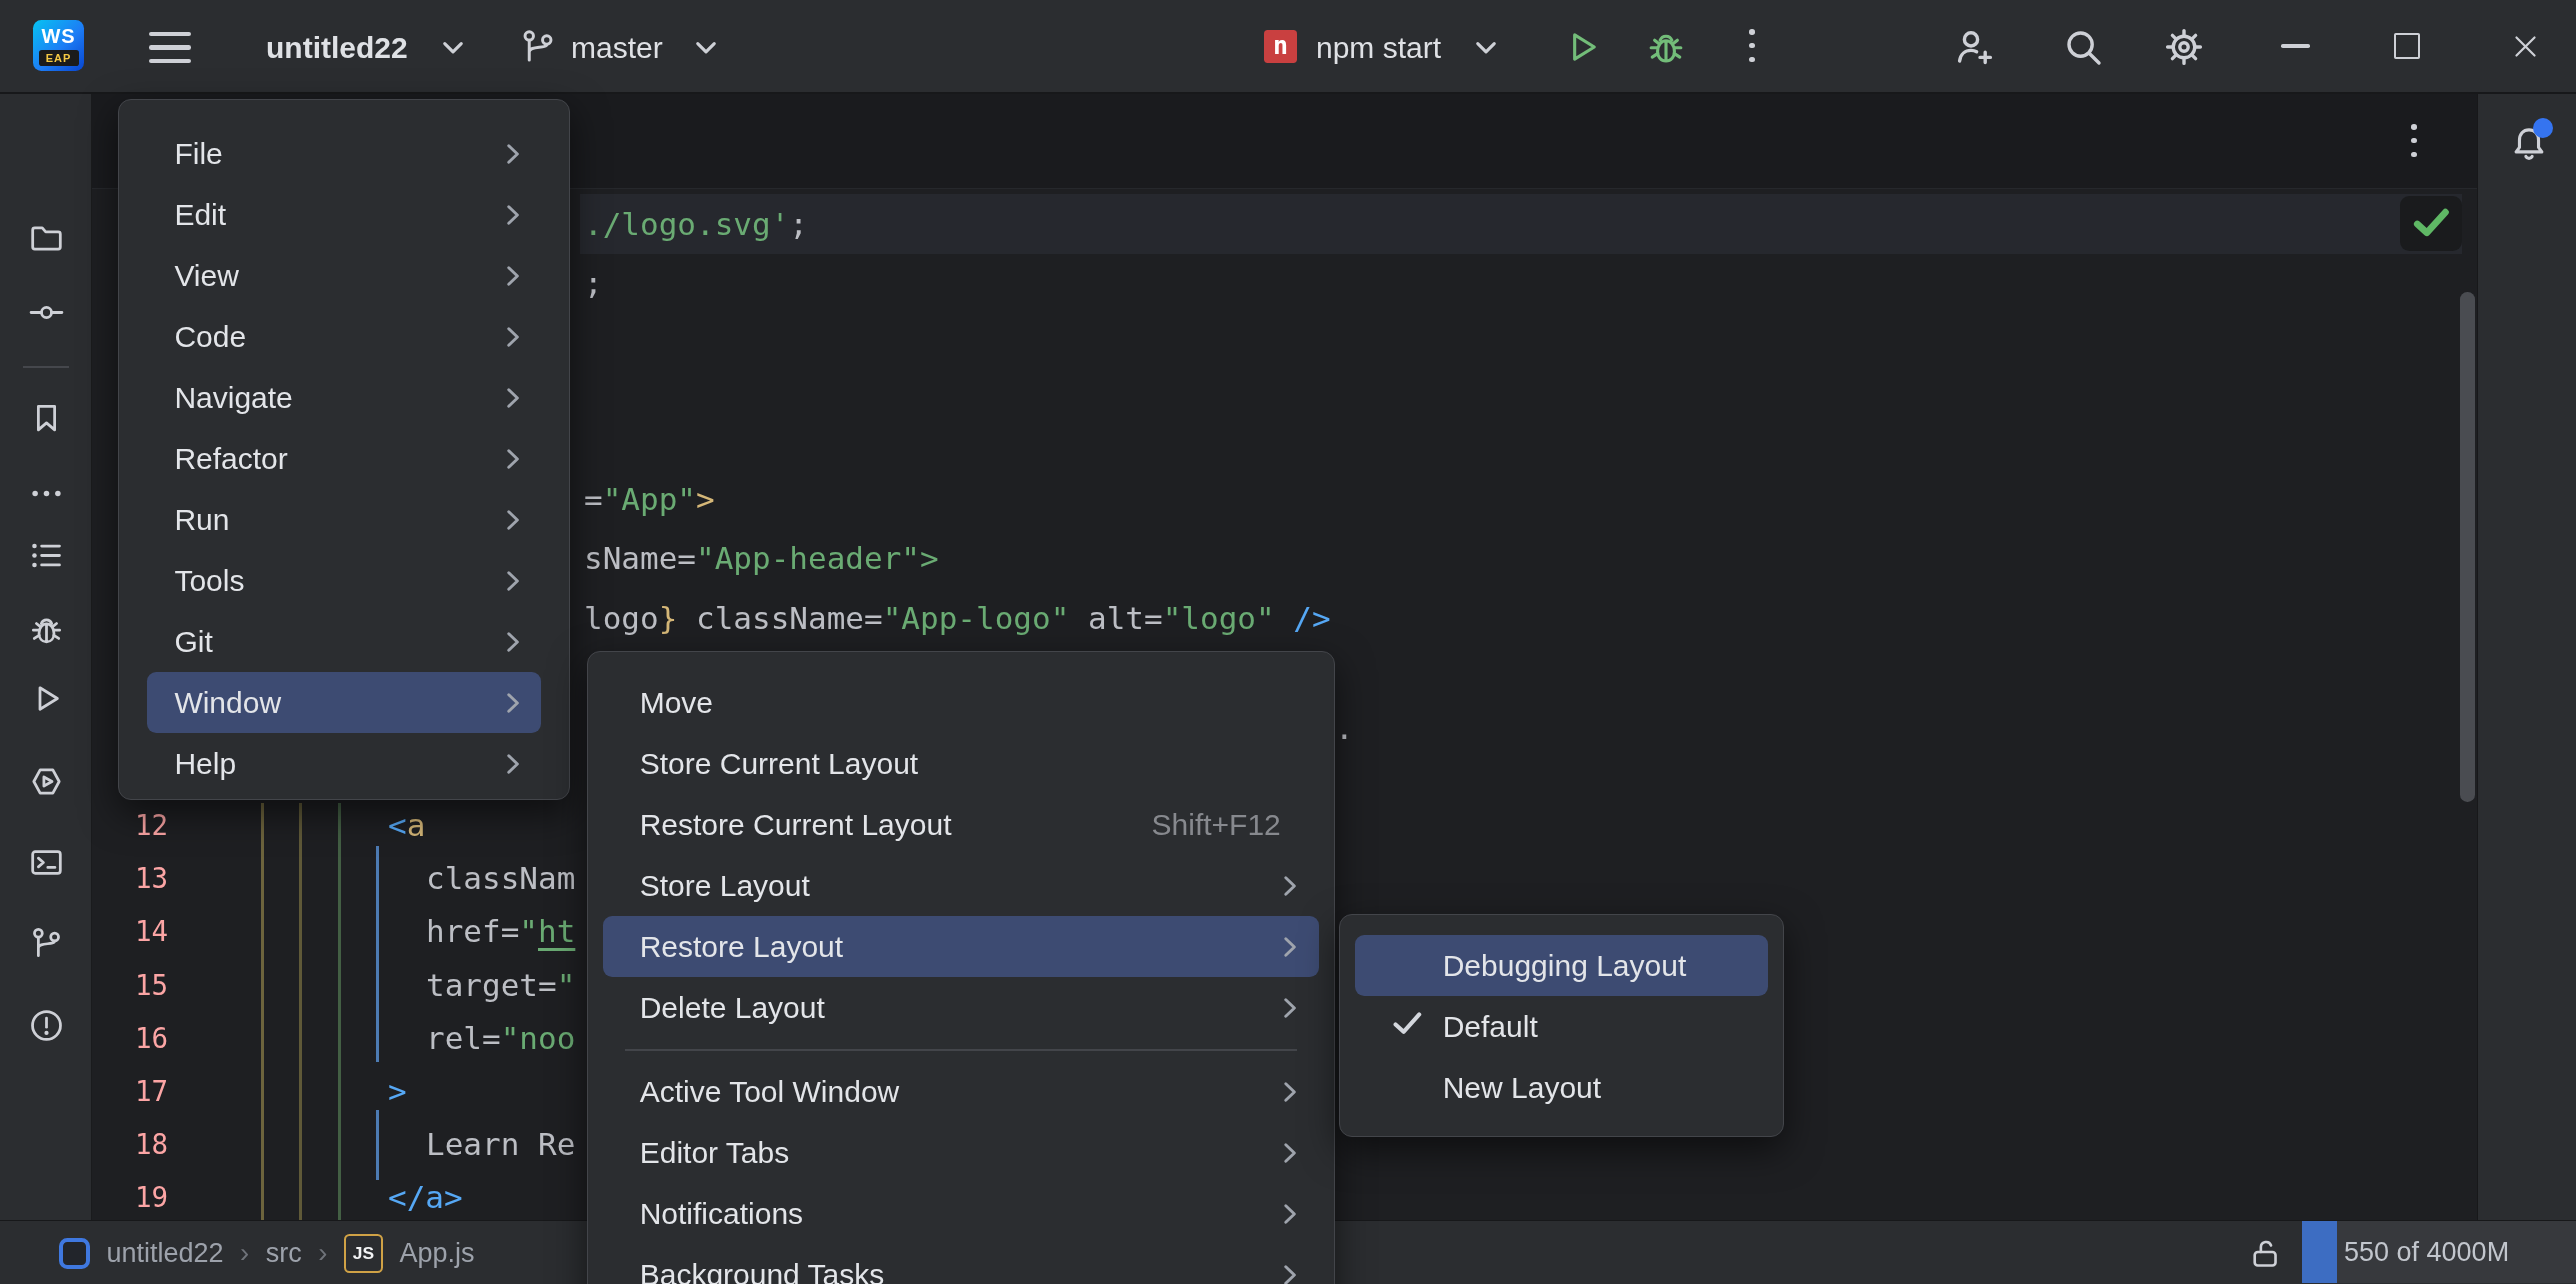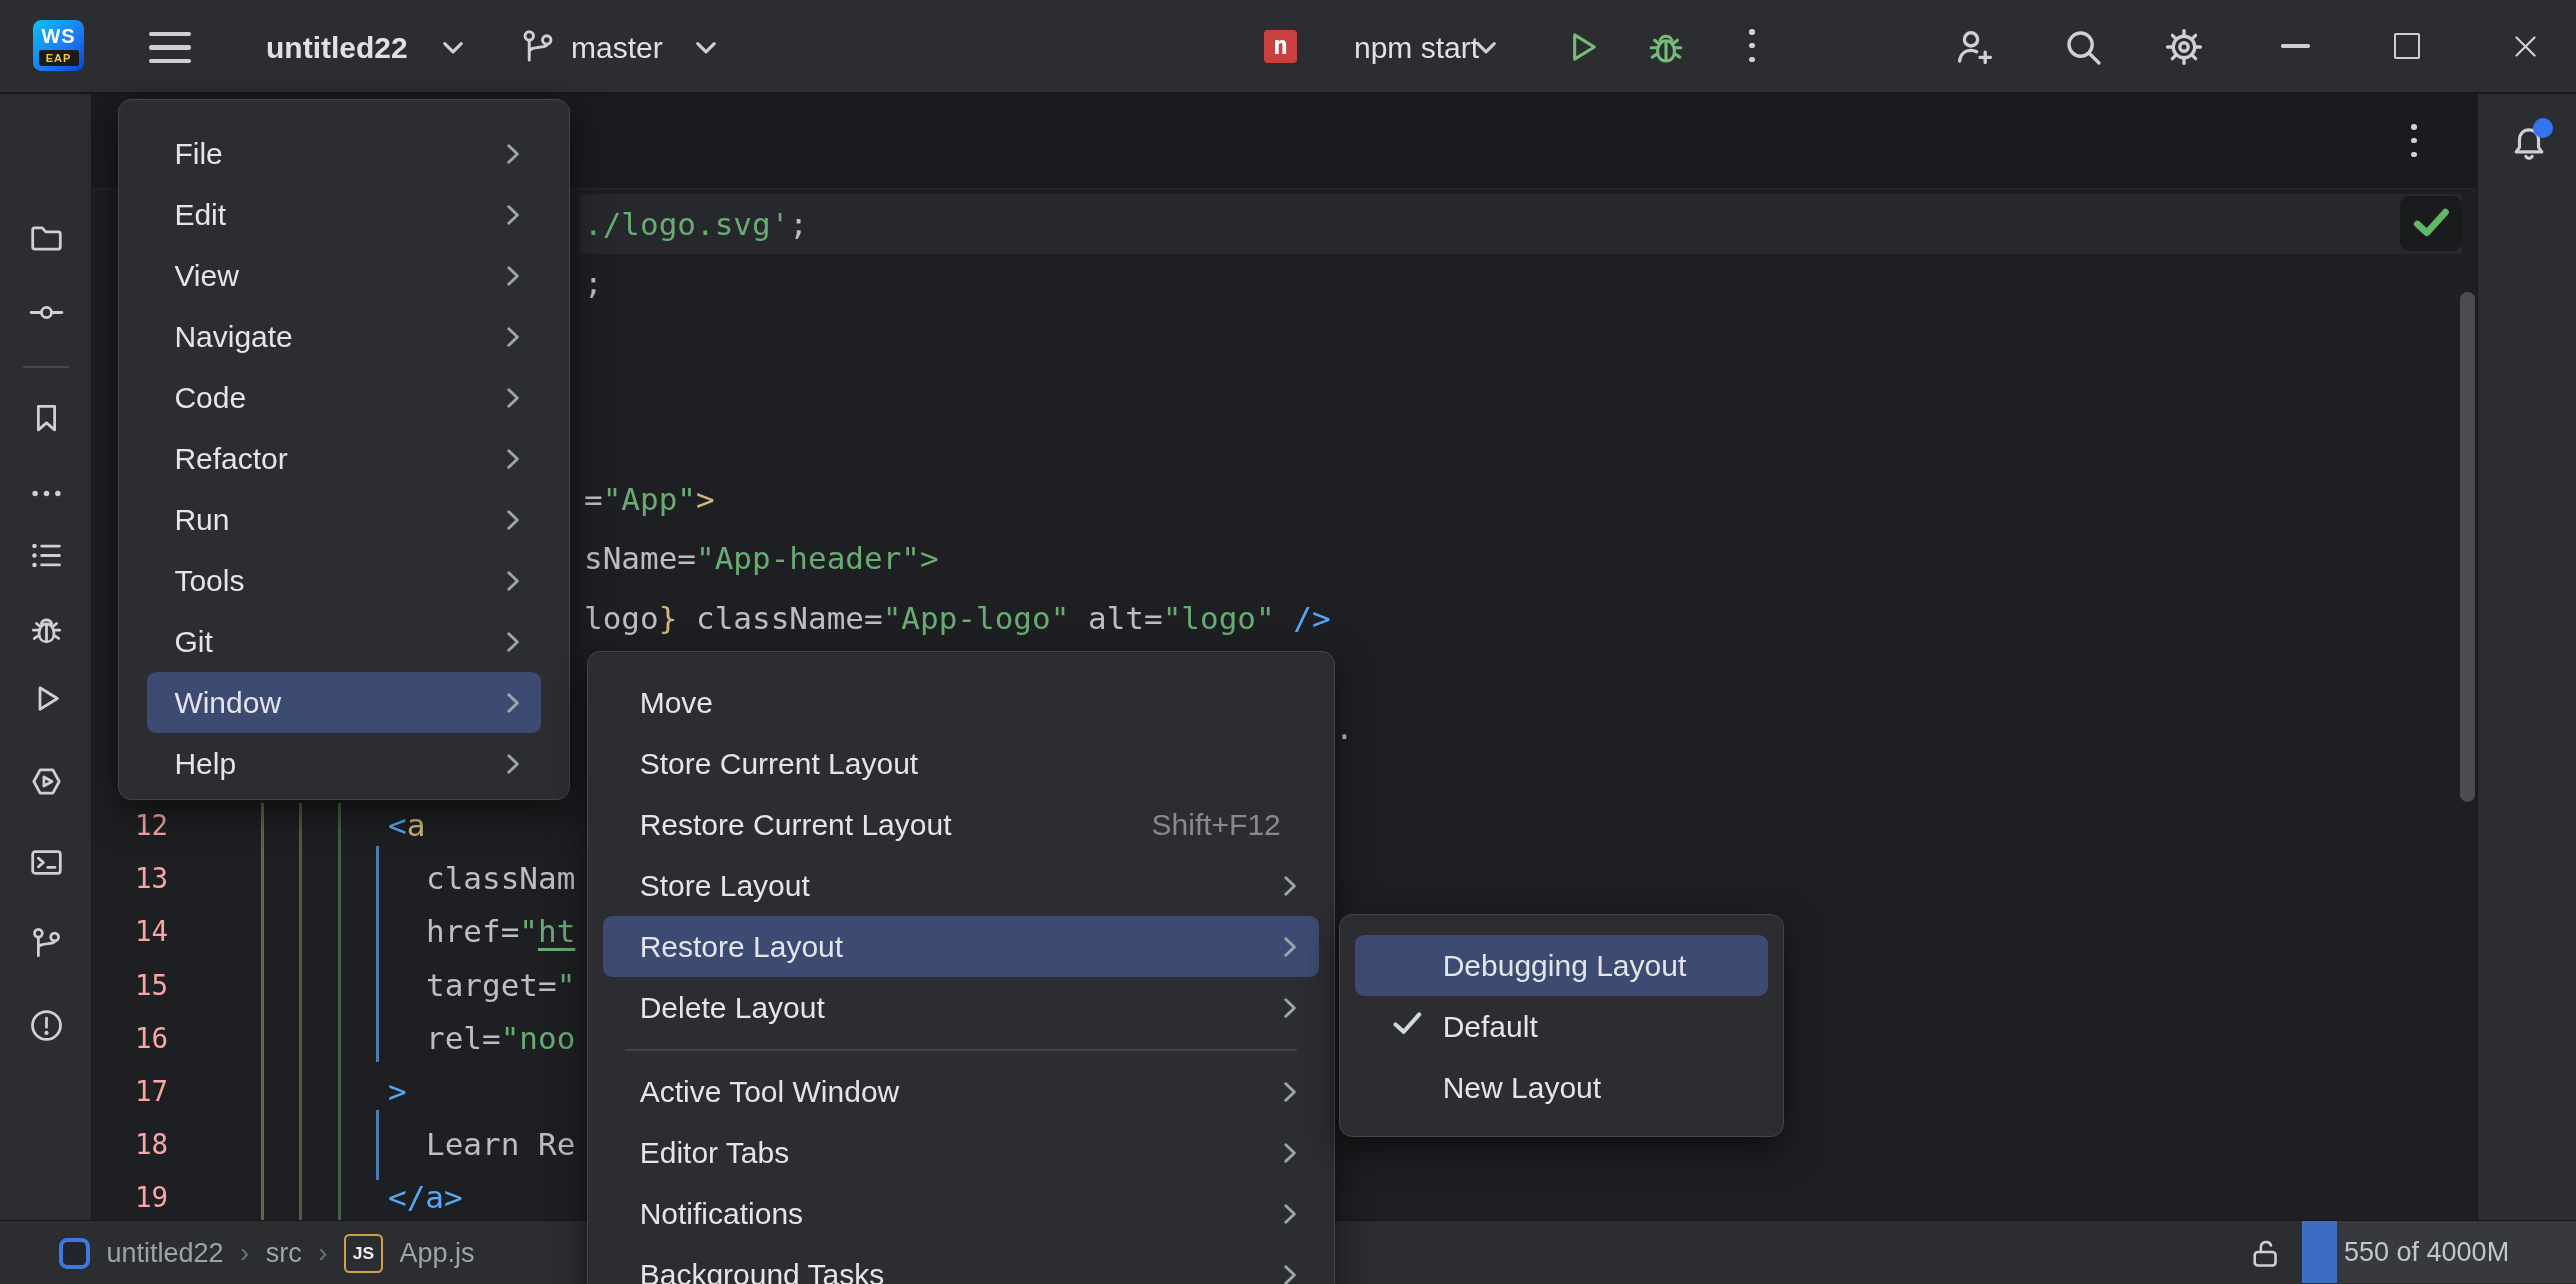--- a/index.html
+++ b/index.html
@@ -199,21 +199,21 @@
       <circle cx="7" cy="5.7" r="2.4"></circle>
         <circle cx="17" cy="8" r="2.4"></circle>
         <path d="M7 8.2v11.3M7 14.8c0-3.6 10-1.8 10-4.3"></path>
     </svg>
     <div class="abs tb-text" style="left:571px;">master</div>
     <svg class="abs chev-down icon-svg" style="left:695px;top:40px;" viewBox="0 0 12 9">
         <path d="M1.5 2 6 6.5 10.5 2"></path>
       </svg>
 
     <div class="abs" id="npm-icon"><span>n</span></div>
-    <div class="abs tb-text" style="left:1316px;margin-left:38px;">npm start</div>
+    <div class="abs tb-text" style="left:1316px;">npm start</div>
     <svg class="abs chev-down icon-svg" style="left:1475px;top:40px;" viewBox="0 0 12 9">
         <path d="M1.5 2 6 6.5 10.5 2"></path>
       </svg>
 
     <svg class="abs green-svg" style="left:1560px;top:25px;" width="44" height="44" viewBox="0 0 24 24">
       <path d="M8 5.4 18.7 12 8 18.6z"></path>
     </svg>
     <svg class="abs green-svg" style="left:1644px;top:25px;" width="44" height="44" viewBox="0 0 24 24">
       <path d="M8.8 8.4a3.4 3.4 0 0 1 6.4 0"></path>
       <path d="M12 19.6c-2.8 0-4.6-2.2-4.6-5.2 0-3.4 2-5.8 4.6-5.8s4.6 2.4 4.6 5.8c0 3-1.8 5.2-4.6 5.2zM12 8.6v11"></path>
@@ -263,28 +263,28 @@
           </svg>
         </div>
         <div class="mi">
           <span class="mi-l">View</span>
           <span class="sp"></span>
           <svg class="chev" viewBox="0 0 8 12">
             <path d="M1.5 1.5 6.2 6 1.5 10.5" fill="none" stroke="#9fa4ad" stroke-width="1.6" stroke-linecap="round" stroke-linejoin="round"></path>
           </svg>
         </div>
         <div class="mi">
+          <span class="mi-l">Code</span>
+          <span class="sp"></span>
+          <svg class="chev" viewBox="0 0 8 12">
+            <path d="M1.5 1.5 6.2 6 1.5 10.5" fill="none" stroke="#9fa4ad" stroke-width="1.6" stroke-linecap="round" stroke-linejoin="round"></path>
+          </svg>
+        </div>
+        <div class="mi">
           <span class="mi-l">Navigate</span>
-          <span class="sp"></span>
-          <svg class="chev" viewBox="0 0 8 12">
-            <path d="M1.5 1.5 6.2 6 1.5 10.5" fill="none" stroke="#9fa4ad" stroke-width="1.6" stroke-linecap="round" stroke-linejoin="round"></path>
-          </svg>
-        </div>
-        <div class="mi">
-          <span class="mi-l">Code</span>
           <span class="sp"></span>
           <svg class="chev" viewBox="0 0 8 12">
             <path d="M1.5 1.5 6.2 6 1.5 10.5" fill="none" stroke="#9fa4ad" stroke-width="1.6" stroke-linecap="round" stroke-linejoin="round"></path>
           </svg>
         </div>
         <div class="mi">
           <span class="mi-l">Refactor</span>
           <span class="sp"></span>
           <svg class="chev" viewBox="0 0 8 12">
             <path d="M1.5 1.5 6.2 6 1.5 10.5" fill="none" stroke="#9fa4ad" stroke-width="1.6" stroke-linecap="round" stroke-linejoin="round"></path>

